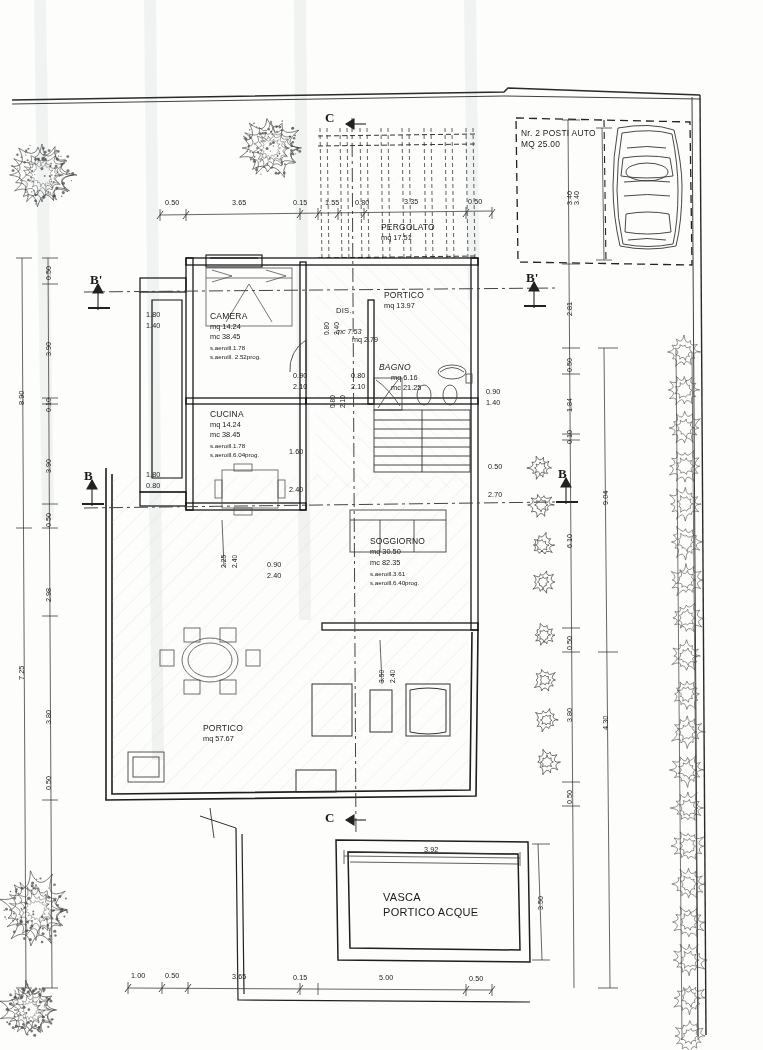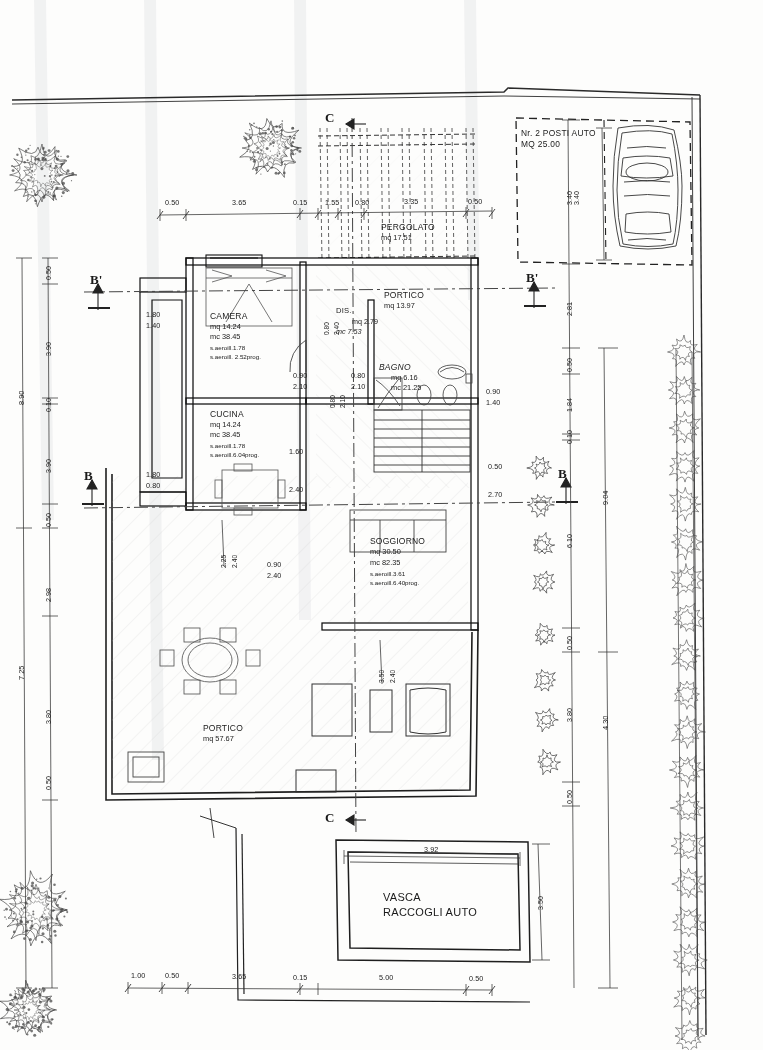--- a/index.html
+++ b/index.html
@@ -771,21 +771,21 @@
 <div class="lbl park" style="left:521px;top:129px;">Nr. 2 POSTI AUTO</div>
 <div class="lbl park" style="left:521px;top:140px;">MQ 25.00</div>
 
 <div class="lbl rm" style="left:381px;top:222px;">PERGOLATO</div>
 <div class="lbl sm" style="left:381px;top:234px;font-size:7.4px;">mq 17.51</div>
 
 <div class="lbl rm" style="left:384px;top:290px;">PORTICO</div>
 <div class="lbl sm" style="left:384px;top:302px;font-size:7.4px;">mq 13.97</div>
 
 <div class="lbl rm" style="left:336px;top:307px;font-size:7.6px;">DIS.</div>
-<div class="lbl sm" style="left:336px;top:318px;font-size:7.2px;padding-left:16px;">mq 2.79</div>
+<div class="lbl sm" style="left:336px;top:336px;font-size:7.2px;padding-left:16px;">mq 2.79</div>
 <div class="lbl sm" style="left:336px;top:328px;font-size:7.2px;font-style:italic;">mc 7.53</div>
 
 <div class="lbl rm" style="left:210px;top:311px;">CAMERA</div>
 <div class="lbl sm" style="left:210px;top:323px;font-size:7.4px;">mq 14.24</div>
 <div class="lbl sm" style="left:210px;top:333px;font-size:7.4px;">mc 38.45</div>
 <div class="lbl sm" style="left:210px;top:344px;">s.aeroill.1.78</div>
 <div class="lbl sm" style="left:210px;top:353px;">s.aeroill. 2.52prog.</div>
 
 <div class="lbl rm" style="left:210px;top:409px;">CUCINA</div>
 <div class="lbl sm" style="left:210px;top:421px;font-size:7.4px;">mq 14.24</div>
@@ -838,21 +838,21 @@
 
 <div class="lbl dim" style="left:267px;top:561px;">0.90</div>
 <div class="lbl dim" style="left:267px;top:572px;">2.40</div>
 
 <div class="lbl dimv" style="left:378px;top:683px;font-size:6.8px;">3.50</div>
 <div class="lbl dimv" style="left:389px;top:683px;font-size:6.8px;">2.40</div>
 
 <div class="lbl dimv" style="left:573px;top:205px;">3.40</div>
 
 <div class="lbl big" style="left:383px;top:891px;">VASCA</div>
-<div class="lbl big" style="left:383px;top:906px;">RACCOGLI AUTO</div>
+<div class="lbl big" style="left:383px;top:906px;">PORTICO ACQUE</div>
 <div class="lbl dim" style="left:424px;top:846px;">3.92</div>
 <div class="lbl dimv" style="left:537px;top:910px;">3.50</div>
 
 <div class="lbl sec" style="left:325px;top:110px;">C</div>
 <div class="lbl sec" style="left:325px;top:810px;">C</div>
 <div class="lbl sec" style="left:90px;top:272px;">B'</div>
 <div class="lbl sec" style="left:526px;top:270px;">B'</div>
 <div class="lbl sec" style="left:84px;top:468px;">B</div>
 <div class="lbl sec" style="left:558px;top:466px;">B</div>
 

